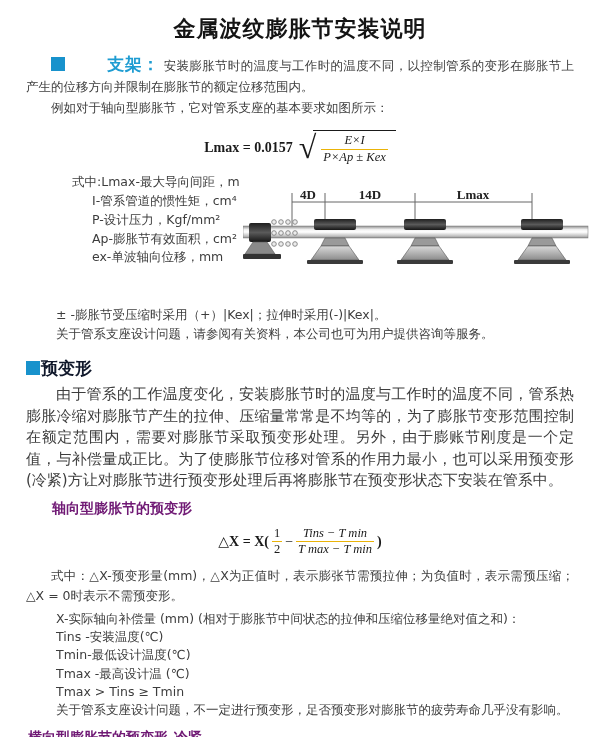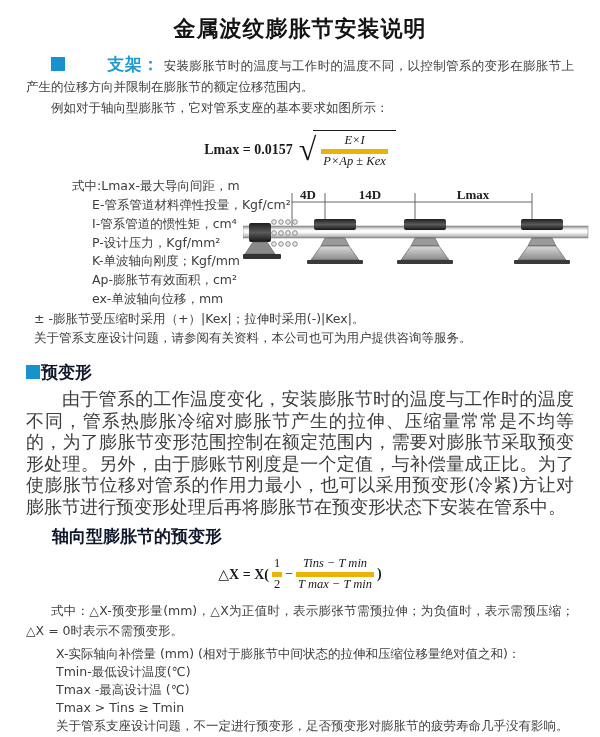--- a/index.html
+++ b/index.html
@@ -38,22 +38,22 @@
     width:14px;height:14px;
     background:#1892cc;
     margin-right:1px;
     vertical-align:-1px;
   }
   .sec-title{
     font-size:17px;font-weight:bold;color:#0f172a;
     margin:14px 0 4px 26px;
   }
   .sub-head{
-    color:#0f172a;
-    font-size:17px;
+    color:#701a75;
+    font-size:14px;
     font-weight:bold;
     margin:8px 0 6px 52px;
   }
   .sub-head.lateral{margin-left:28px;margin-top:10px;}
   
   .formula{
     font-family:"Liberation Serif","DejaVu Serif",serif;
     font-size:14px;
     color:#1a1a1a;
     display:flex;
@@ -65,35 +65,35 @@
   .frac{
     display:inline-flex;
     flex-direction:column;
     align-items:center;
     font-style:italic;
     font-size:12.5px;
     line-height:1.25;
     margin:0 3px;
     vertical-align:middle;
   }
-  .frac .den{border-top:5px solid #eab308;padding:0 2px;}
+  .frac .den{border-top:1px solid #eab308;padding:0 2px;}
   .frac .num{padding:0 2px;}
   .sqrt{display:inline-flex;align-items:center;margin-left:6px;}
   .rad{font-size:32px;font-weight:400;line-height:0.9;margin-right:-3px;color:#1a1a1a;}
   .radicand{border-top:1.5px solid #1a1a1a;padding:2px 5px 0 5px;}
   
   .vars-wrap{position:relative;height:132px;margin-top:6px;padding-left:36px;}
   .vars{font-size:12.5px;line-height:18.8px;margin-left:36px;}
   .vars .var-line + .var-line{padding-left:20px;}
   .note-line{
-    font-size:12.5px;line-height:19px;margin-left:34px;
+    font-size:12.5px;line-height:19px;margin-left:56px;
   }
   .vars2{font-size:12.5px;line-height:18.2px;margin-left:56px;}
   .diagram{position:absolute;left:243px;top:186px;}
-  .preform-para{margin:0 26px;font-size:18px;line-height:21.5px;text-align:justify;text-indent:2em;}
+  .preform-para{margin:0 26px;font-size:15px;line-height:21.5px;text-align:justify;text-indent:2em;}
   .explain{margin:4px 26px 4px 26px;font-size:12.5px;line-height:20px;text-align:justify;text-indent:2em;}
 </style>
 </head>
 <body>
 
 <div class="title">金属波纹膨胀节安装说明</div>
 
 <div class="para sec-line">
   <span class="sq"></span><span class="sec-head">支架：</span>
   <span>安装膨胀节时的温度与工作时的温度不同，以控制管系的变形在膨胀节上产生的位移方向并限制在膨胀节的额定位移范围内。</span>
@@ -111,27 +111,25 @@
       </span>
     </span>
   </span>
 </div>
 
 <div class="vars-wrap">
   <div class="vars">
 
       <div class="var-line">式中:Lmax-最大导向间距，m</div>
 
-      <div class="var-line">E-管系管道材料弹性投量，Kgf/cm²</div>
 
       <div class="var-line">I-管系管道的惯性矩，cm⁴</div>
 
       <div class="var-line">P-设计压力，Kgf/mm²</div>
 
-      <div class="var-line">K-单波轴向刚度；Kgf/mm</div>
 
       <div class="var-line">Ap-膨胀节有效面积，cm²</div>
 
       <div class="var-line">ex-单波轴向位移，mm</div>
     </div>
 </div>
 <div class="note-line">± -膨胀节受压缩时采用（+）|Kex|；拉伸时采用(-)|Kex|。</div>
 <div class="note-line">关于管系支座设计问题，请参阅有关资料，本公司也可为用户提供咨询等服务。</div>
 
 <svg class="diagram" width="350" height="88" viewBox="0 0 350 88">
@@ -230,20 +228,21 @@
   </span>
   <span class="f-bold">)</span>
 </div>
 
 <div class="explain">式中：△X-预变形量(mm)，△X为正值时，表示膨张节需预拉伸；为负值时，表示需预压缩；△X = 0时表示不需预变形。</div>
 
 <div class="vars2">
 
     <div class="var-line">X-实际轴向补偿量 (mm) (相对于膨胀节中间状态的拉伸和压缩位移量绝对值之和)：</div>
 
+    <div class="var-line">Tins -安装温度(℃)</div>
 
     <div class="var-line">Tmin-最低设计温度(℃)</div>
 
     <div class="var-line">Tmax -最高设计温 (℃)</div>
 
     <div class="var-line">Tmax &gt; Tins ≥ Tmin</div>
   </div>
 <div class="vars2" style="text-indent:0;">关于管系支座设计问题，不一定进行预变形，足否预变形对膨胀节的疲劳寿命几乎没有影响。</div>
 
 <div class="sub-head lateral">横向型膨胀节的预变形-冷紧</div>

